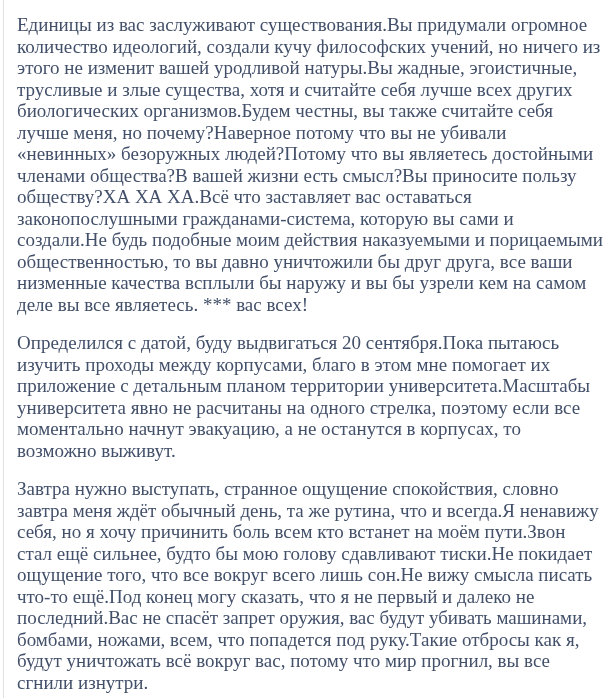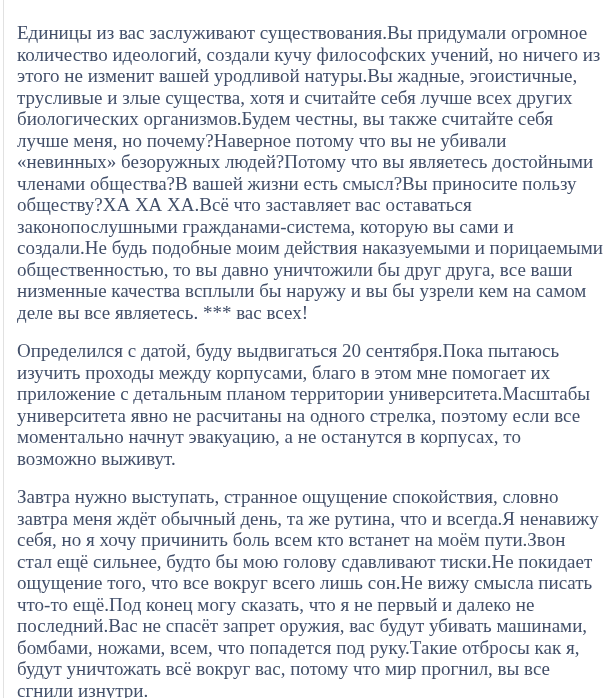--- a/index.html
+++ b/index.html
@@ -26,21 +26,21 @@
     position: absolute;
     left: 17px;
     top: 6px;
     width: 586px;
     color: #43506a;
     font-size: 19px;
     line-height: 21.5px;
     text-align: left;
   }
   .content p {
-    margin: 16px 0 17px 0;
+    margin: 8px 0 17px 0;
     padding: 0;
   }
 </style>
 </head>
 <body>
 
 <div class="left-line"></div>
 
 <div class="content">
   <p>Единицы из вас заслуживают существования.Вы придумали огромное количество идеологий, создали кучу философских учений, но ничего из этого не изменит вашей уродливой натуры.Вы жадные, эгоистичные, трусливые и злые существа, хотя и считайте себя лучше всех других биологических организмов.Будем честны, вы также считайте себя лучше меня, но почему?Наверное потому что вы не убивали «невинных» безоружных людей?Потому что вы являетесь достойными членами общества?В вашей жизни есть смысл?Вы приносите пользу обществу?ХА ХА ХА.Всё что заставляет вас оставаться законопослушными гражданами-система, которую вы сами и создали.Не будь подобные моим действия наказуемыми и порицаемыми общественностью, то вы давно уничтожили бы друг друга, все ваши низменные качества всплыли бы наружу и вы бы узрели кем на самом деле вы все являетесь. *** вас всех!</p>

